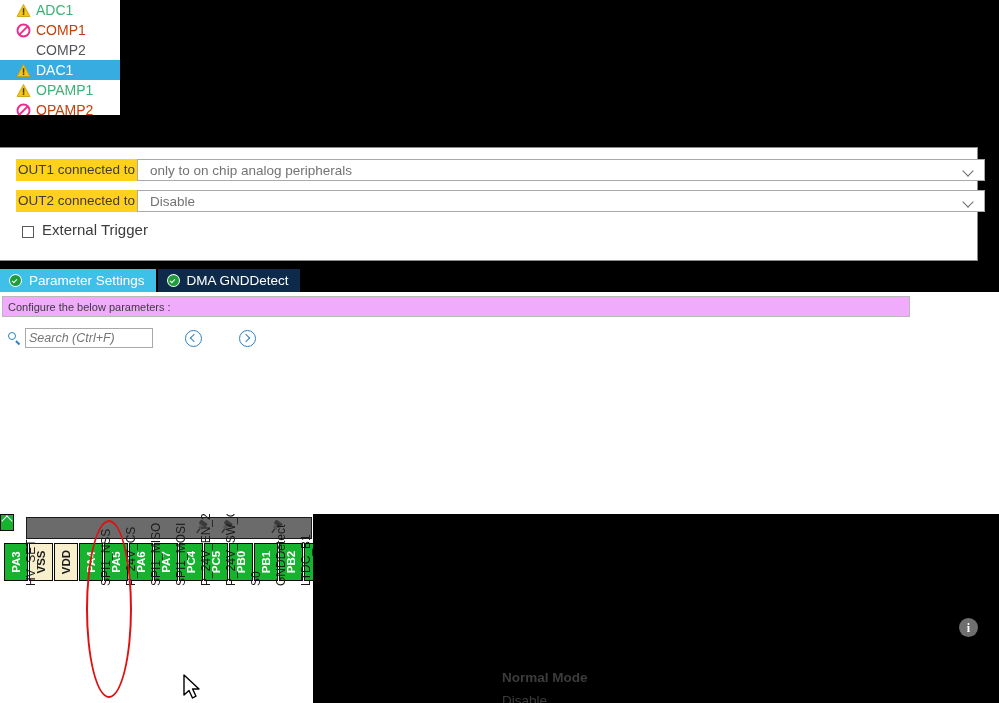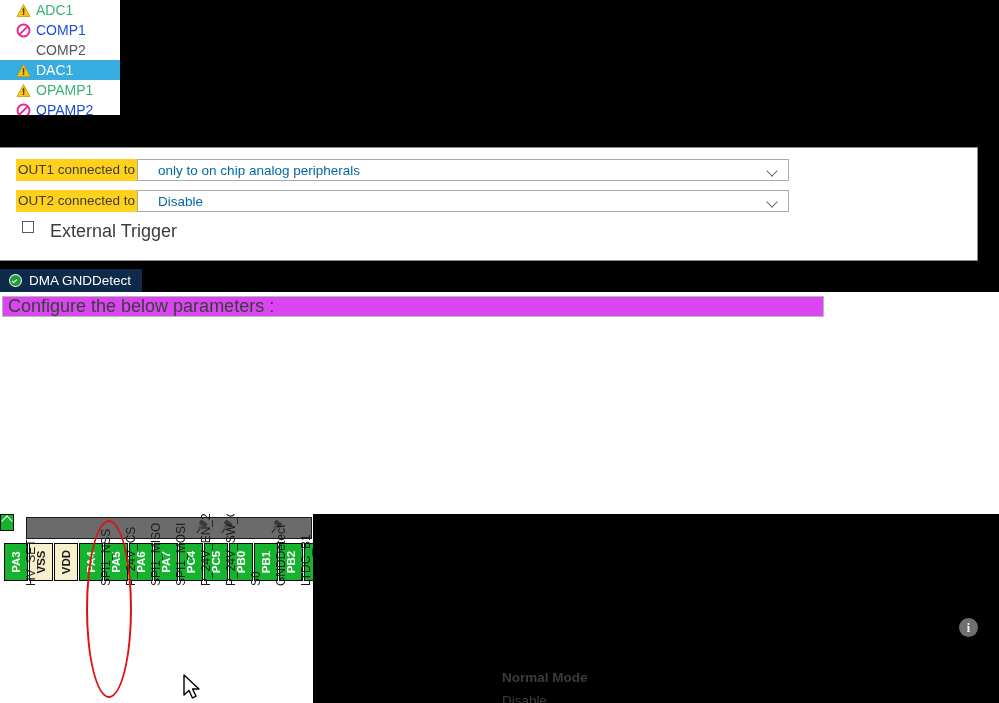--- a/index.html
+++ b/index.html
@@ -44,21 +44,21 @@
   .tree-icon {
     width: 15px;
     height: 15px;
     margin-right: 5px;
     flex: 0 0 15px;
     display: inline-block;
     position: relative;
   }
   .tree-label { line-height: 1; }
   .c-green { color: #3bb273; }
-  .c-pink  { color: #1d4ed8; }
+  .c-pink  { color: #c2410c; }
   .c-gray  { color: #53565a; }
 
   
   #out-panel {
     position: absolute;
     left: 0; top: 147px;
     width: 978px;
     height: 114px;
     background: #ffffff;
     border: 1px solid #8a8a8a;
@@ -78,53 +78,52 @@
     background: #ffd11a;
     color: #3c3c3c;
     font-size: 13.5px;
     padding: 2px 2px 2px 2px;
     display: flex;
     align-items: center;
     white-space: nowrap;
     line-height: 1;
   }
   .out-combo {
-    width: 652px;
+    width: 848px;
     background: #ffffff;
     border: 1px solid #aaaaaa;
     box-sizing: border-box;
     display: flex;
     align-items: center;
     justify-content: space-between;
-    padding: 0 4px 0 20px;
+    padding: 0 4px 0 12px;
     font-size: 13.5px;
-    color: #0369a1;
+    color: #737373;
   }
   .chev {
     width: 13px; height: 13px;
     flex: 0 0 13px;
     position: relative;
     margin-right: 4px;
   }
   .chev::before {
     content: "";
     position: absolute;
     left: 1px; top: 3px;
     width: 7px; height: 7px;
     border-left: 1.6px solid #6b6b6b;
     border-bottom: 1.6px solid #6b6b6b;
     transform: rotate(-45deg);
   }
   #ext-trigger-row {
     position: absolute;
     left: 22px; top: 73px;
     display: flex;
-    align-items: flex-start;
-    font-size: 18px;
-    gap: 8px;
+    align-items: flex-end;
+    font-size: 15px;
   }
   .cbox {
     width: 12px; height: 12px;
     border: 1.5px solid #5a5a5a;
     background: #ffffff;
     box-sizing: border-box;
     margin-right: 8px;
     flex: 0 0 12px;
   }
 
@@ -182,29 +181,29 @@
     position: absolute;
     left: 0; top: 292px;
     width: 999px;
     height: 222px;
     background: #ffffff;
     box-sizing: border-box;
   }
   #configure-bar {
     position: absolute;
     left: 2px; top: 4px;
-    width: 822px;
+    width: 908px;
     height: 21px;
     border: 1px solid #b8b8b8;
-    background: #d946ef;
+    background: #f0abfc;
     box-sizing: border-box;
     display: flex;
     align-items: center;
     padding-left: 5px;
-    font-size: 18px;
+    font-size: 11px;
     color: #3c3c3c;
   }
   #searchbar {
     position: absolute;
     left: 6px; top: 33px;
     width: 990px;
     height: 26px;
     display: flex;
     align-items: center;
   }
@@ -488,32 +487,42 @@
     </span>
   </div>
 
   <div id="ext-trigger-row">
     <span class="cbox"></span>
     <span>External Trigger</span>
   </div>
 </div>
 
 <div id="tabstrip">
+  <div class="tab active">
+    <span class="tab-dot"></span>
+    <span>Parameter Settings</span>
+  </div>
   <div class="tab">
     <span class="tab-dot"></span>
     <span>DMA GNDDetect</span>
   </div>
 </div>
 
 <div id="params-panel">
 
   <div id="configure-bar">
     <span>Configure the below parameters :</span>
   </div>
 
+  <div id="searchbar">
+    <span id="search-icon"></span>
+    <input id="search-input" type="text" placeholder="Search (Ctrl+F)" style="">
+    <span class="nav-circle" id="nav-prev"></span>
+    <span class="nav-circle" id="nav-next"></span>
+  </div>
 
   <div id="info-icon">
     <span>i</span>
   </div>
 
   <div id="group-header">
     <span id="group-caret"></span>
     <span>DAC Out1 Settings</span>
   </div>
 

